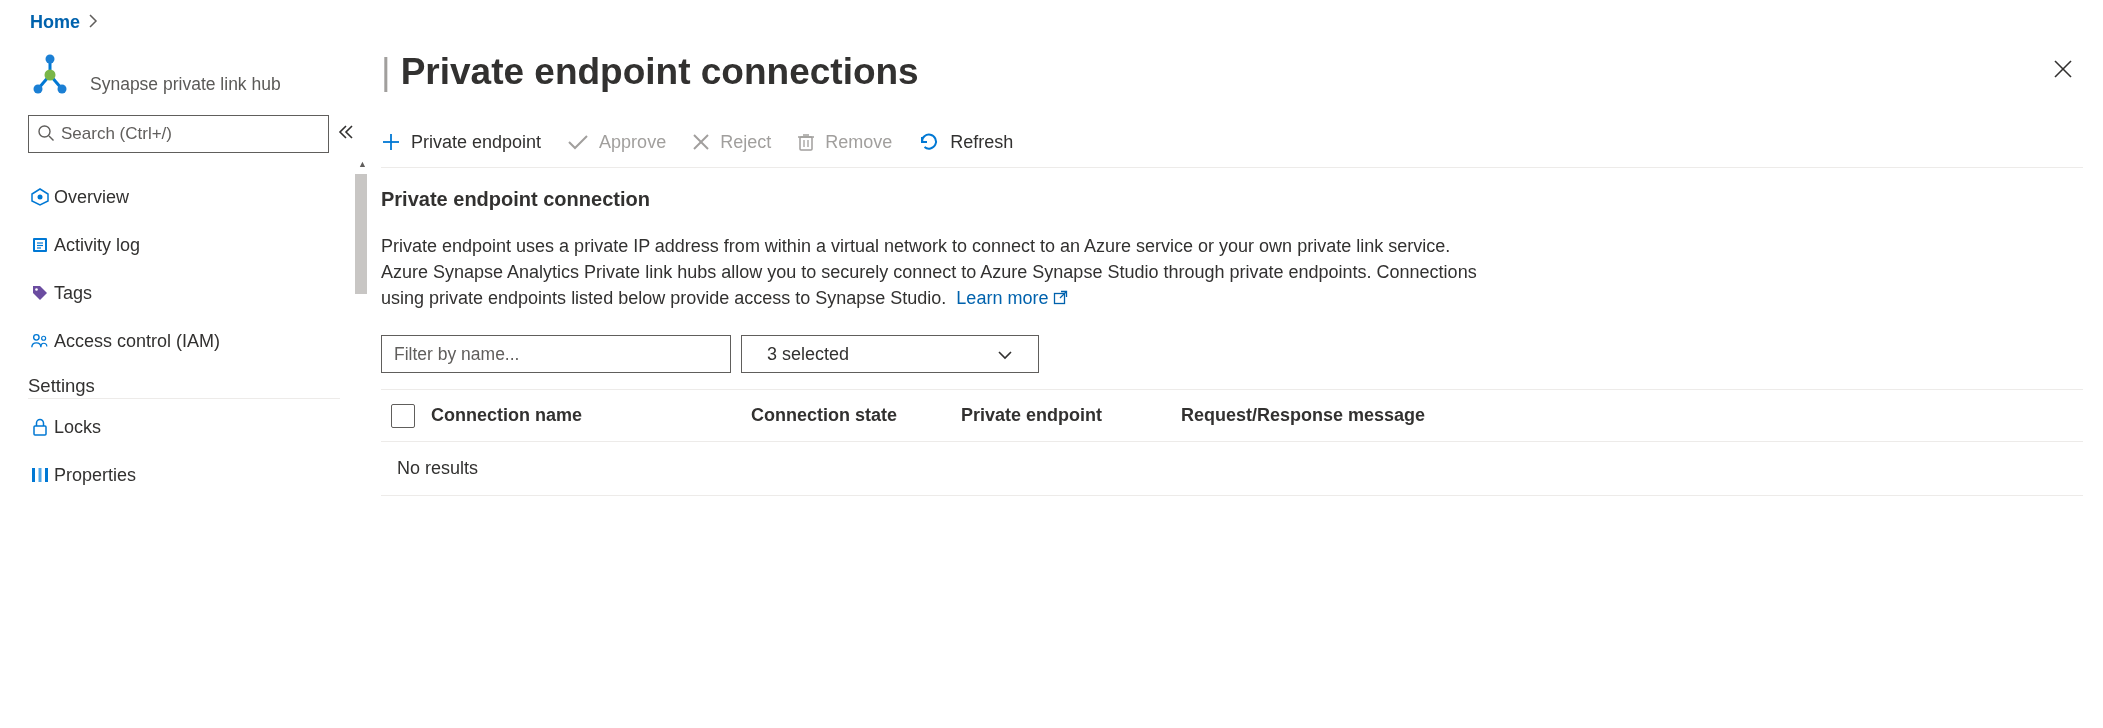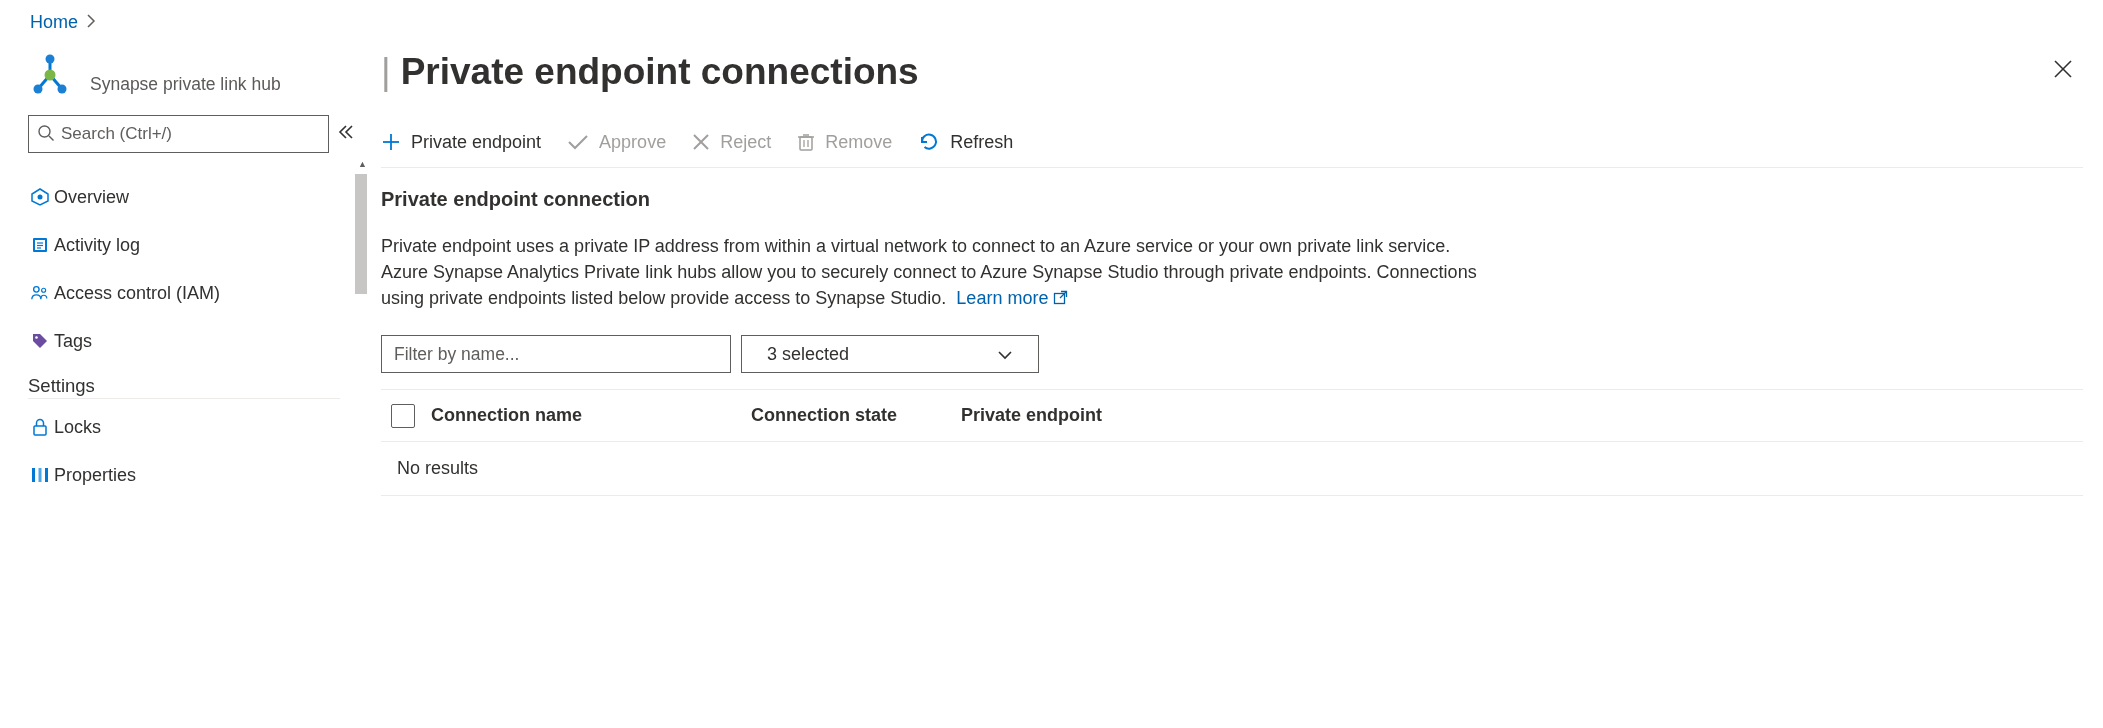--- a/index.html
+++ b/index.html
@@ -24,20 +24,21 @@
   .breadcrumb {
     padding: 12px 20px 16px 30px;
     display: flex;
     align-items: center;
     gap: 8px;
     font-size: 18px;
   }
   .breadcrumb a {
     color: #0062ad;
     text-decoration: none;
+    font-weight: bold;
   }
   .breadcrumb .chevron {
     color: #605e5c;
   }
   .columns {
     display: flex;
     flex: 1;
     overflow: hidden;
   }
   .sidebar {
@@ -341,37 +342,37 @@
                 <rect x="5" y="5" width="10" height="10" fill="#fff"></rect>
                 <line x1="7" y1="8" x2="13" y2="8" stroke="#0078d4" stroke-width="1.2"></line>
                 <line x1="7" y1="10.5" x2="13" y2="10.5" stroke="#0078d4" stroke-width="1.2"></line>
                 <line x1="7" y1="13" x2="11" y2="13" stroke="#0078d4" stroke-width="1.2"></line>
               </svg>
           </span>
           <span>Activity log</span>
         </div>
         <div class="nav-item">
           <span class="nav-icon">
+            <svg width="20" height="20" viewBox="0 0 20 20">
+                <path d="M3 3 L10 3 L17 10 L10 17 L3 10 Z" fill="#6b4ca0"></path>
+                <circle cx="6.5" cy="6.5" r="1.3" fill="#fff"></circle>
+              </svg>
+          </span>
+          <span>Tags</span>
+        </div>
+        <div class="nav-item">
+          <span class="nav-icon">
             <svg width="22" height="20" viewBox="0 0 22 20">
                 <circle cx="7" cy="6" r="3" stroke="#0078d4" stroke-width="1.5" fill="none"></circle>
                 <path d="M2 17 Q2 12 7 12 Q12 12 12 17" stroke="#0078d4" stroke-width="1.5" fill="none"></path>
                 <circle cx="15" cy="7" r="2.2" stroke="#0078d4" stroke-width="1.3" fill="none"></circle>
                 <path d="M12 16 Q12 12.5 15 12.5 Q18.5 12.5 18.5 16" stroke="#0078d4" stroke-width="1.3" fill="none"></path>
               </svg>
           </span>
           <span>Access control (IAM)</span>
-        </div>
-        <div class="nav-item">
-          <span class="nav-icon">
-            <svg width="20" height="20" viewBox="0 0 20 20">
-                <path d="M3 3 L10 3 L17 10 L10 17 L3 10 Z" fill="#6b4ca0"></path>
-                <circle cx="6.5" cy="6.5" r="1.3" fill="#fff"></circle>
-              </svg>
-          </span>
-          <span>Tags</span>
         </div>
       </div>
 
       <div class="section-heading">Settings</div>
 
       <div class="nav-section">
         <div class="nav-item">
           <span class="nav-icon">
             <svg width="18" height="20" viewBox="0 0 18 20">
                 <rect x="3" y="9" width="12" height="9" rx="1" stroke="#0078d4" stroke-width="1.5" fill="none"></rect>
@@ -483,18 +484,19 @@
       </div>
 
       <div class="table">
         <div class="table-header">
           <div class="th-check">
             <div class="checkbox"></div>
           </div>
           <div class="th-name">Connection name</div>
           <div class="th-state">Connection state</div>
           <div class="th-endpoint">Private endpoint</div>
+          <div class="th-msg">Request/Response message</div>
         </div>
         <div class="no-results">No results</div>
       </div>
     </div>
   </div>
 </div>
 
 </body></html>

